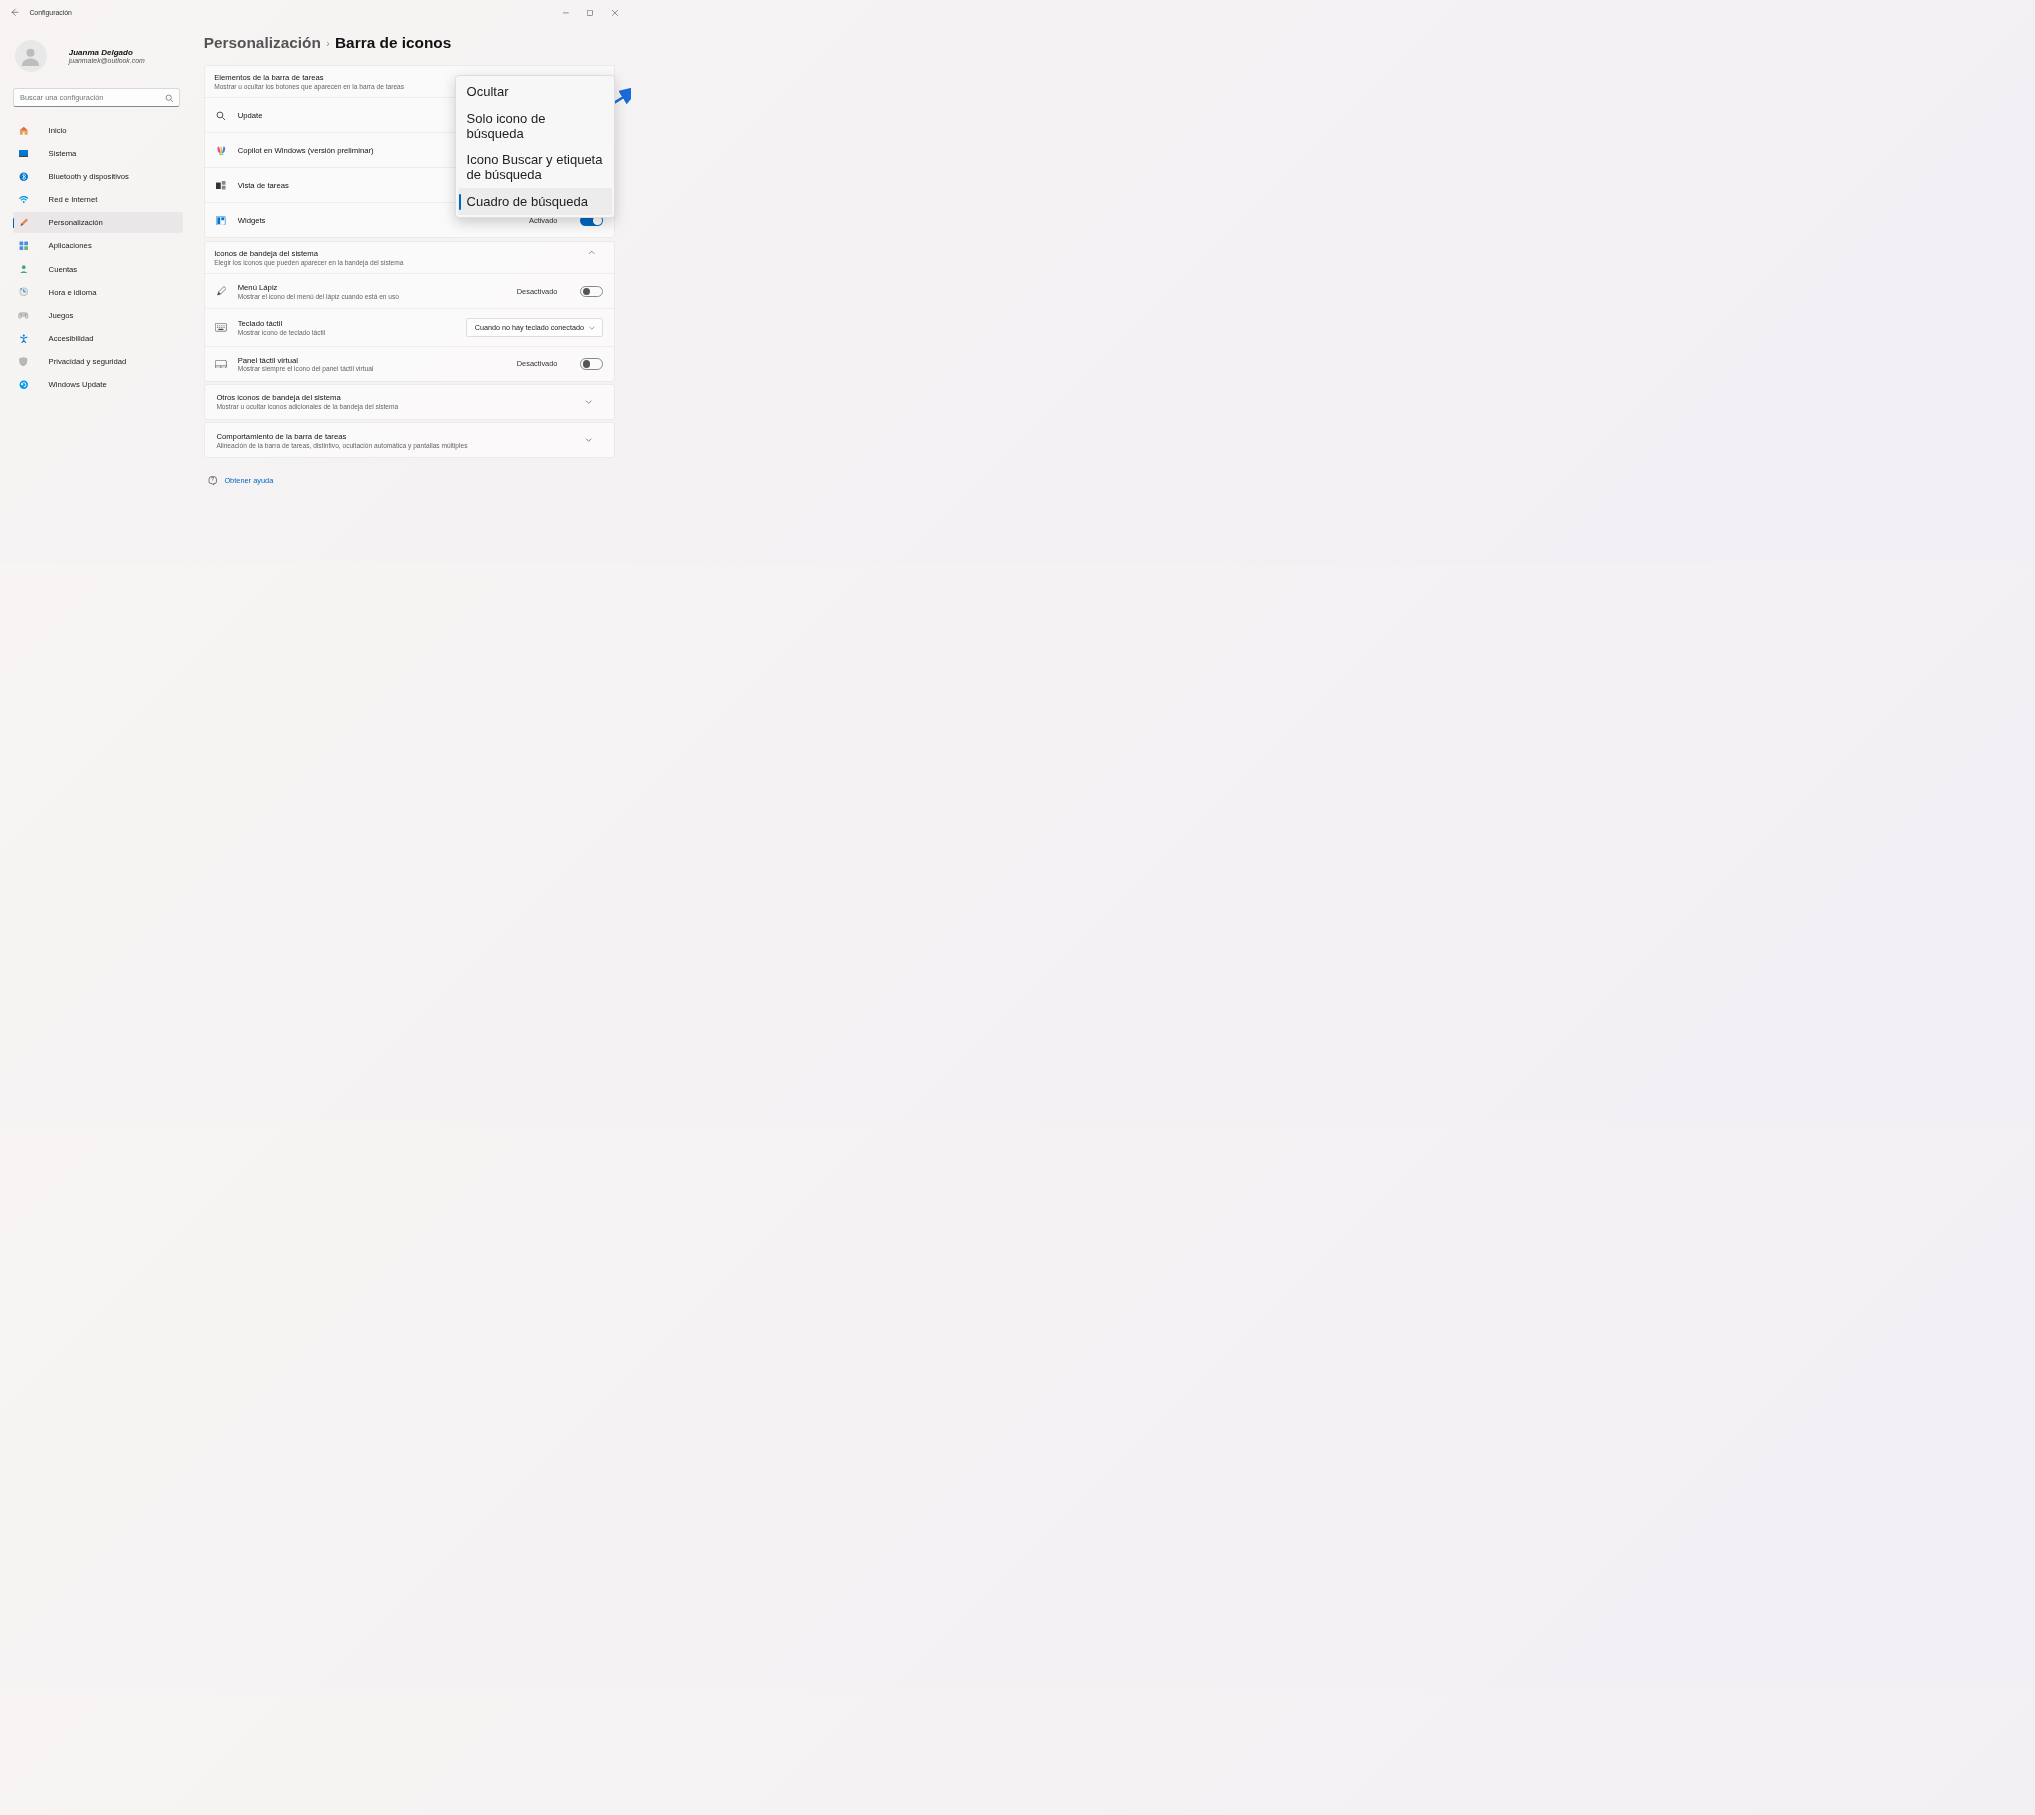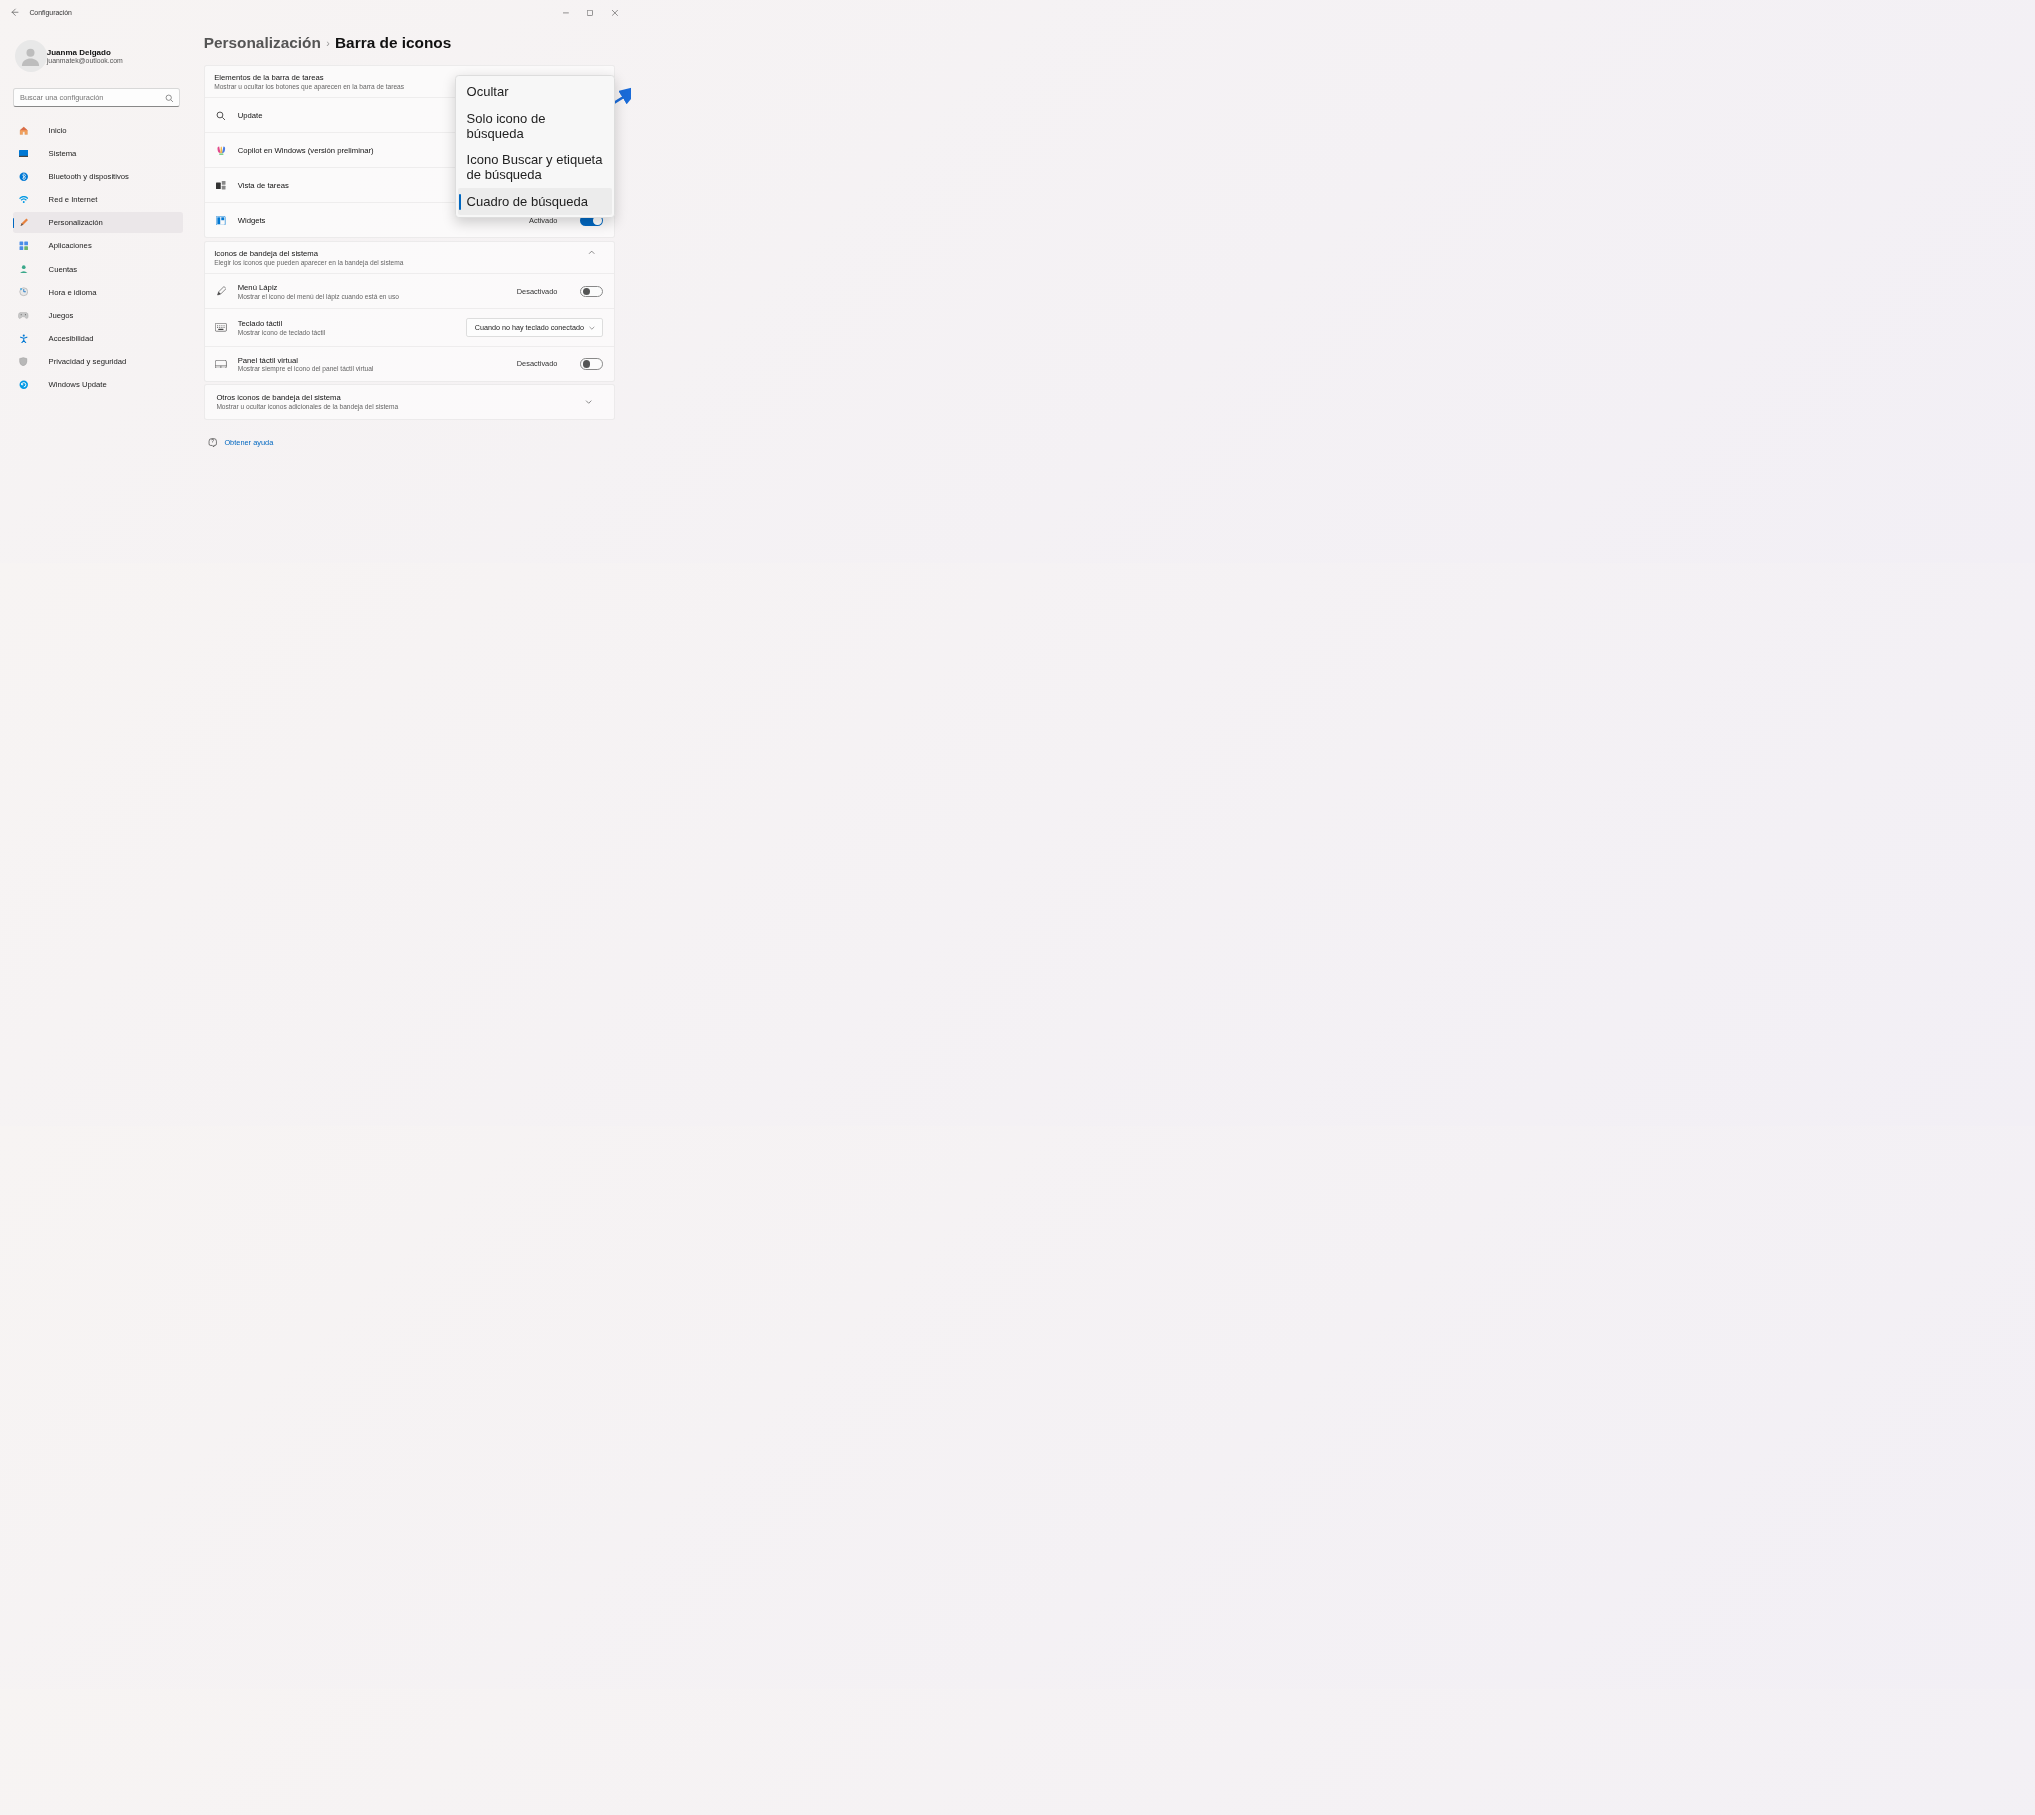--- a/index.html
+++ b/index.html
@@ -7,21 +7,21 @@
 
 .titlebar { height: 25.4px; display: flex; align-items: center; padding: 0 4.2px; }
 .back-btn { width: 21px; height: 21px; display: flex; align-items: center; justify-content: center; color: #555; }
 .title { font-size: 6.9px; color: #333; margin-left: 4.2px; font-weight: 400; }
 .win-controls { margin-left: auto; display: flex; }
 .win-btn { width: 24.4px; height: 17px; display: flex; align-items: center; justify-content: center; color: #333; }
 
 .layout { display: flex; height: calc(100% - 25.4px); }
 
 .sidebar { width: 191px; padding: 0 6.4px 0 10.6px; flex-shrink: 0; }
-.user-block { display: flex; align-items: center; padding: 15px 4.2px 12.7px 4.2px; gap: 0; }
+.user-block { display: flex; align-items: center; padding: 15px 4.2px 12.7px 4.2px; gap: 22px; font-style: italic; }
 .avatar { width: 32px; height: 32px; border-radius: 50%; background: #e8e8e8; display: flex; align-items: center; justify-content: center; color: #aaa; }
 .user-name { font-size: 8px; font-weight: 600; color: #111; }
 .user-email { font-size: 6.9px; color: #555; }
 
 .search-box { margin: 3.2px 4.2px 12.7px 2.1px; height: 19px; background: #fdfdfd; border: 0.5px solid #d8d8d8; border-bottom: 0.8px solid #888; border-radius: 2.7px; display: flex; align-items: center; padding: 0 6.4px; }
 .search-box input { border: none; outline: none; flex: 1; font-size: 7.4px; background: transparent; color: #333; }
 .search-box .search-icon { color: #555; }
 
 .nav-list { list-style: none; }
 .nav-item { display: flex; align-items: center; height: 21px; padding: 0 5.3px; border-radius: 2.7px; gap: 20px; margin: 2.1px 2.1px; font-size: 7.7px; color: #222; position: relative; }
@@ -393,20 +393,31 @@
         <div class="exp-title">Otros iconos de bandeja del sistema</div>
         <div class="exp-sub">Mostrar u ocultar iconos adicionales de la bandeja del sistema</div>
       </div>
       <span class="exp-chev">
           <svg width="7.4" height="7.4" viewBox="0 0 14 14">
             <path d="M2 5 L7 10 L12 5" stroke="currentColor" fill="none" stroke-width="1.3"></path>
           </svg>
         </span>
     </div>
 
+    <div class="expander">
+      <div class="exp-body">
+        <div class="exp-title">Comportamiento de la barra de tareas</div>
+        <div class="exp-sub">Alineación de la barra de tareas, distintivo, ocultación automática y pantallas múltiples</div>
+      </div>
+      <span class="exp-chev">
+          <svg width="7.4" height="7.4" viewBox="0 0 14 14">
+            <path d="M2 5 L7 10 L12 5" stroke="currentColor" fill="none" stroke-width="1.3"></path>
+          </svg>
+        </span>
+    </div>
 
     <div class="help-link">
       <span class="help-icon">
           <svg width="9.5" height="9.5" viewBox="0 0 18 18" style="font-size:14px">
             <path d="M7 3 Q2 3 2 8 L2 13 Q2 16 5 16 H8 L11 19 V16 H13 Q16 16 16 13 V8 Q16 3 11 3 Z" stroke="#333" fill="none" stroke-width="1.2"></path>
             <text x="8.5" y="12" font-size="9" fill="#333" text-anchor="middle">?</text>
           </svg>
         </span>
       <span>Obtener ayuda</span>
     </div>

